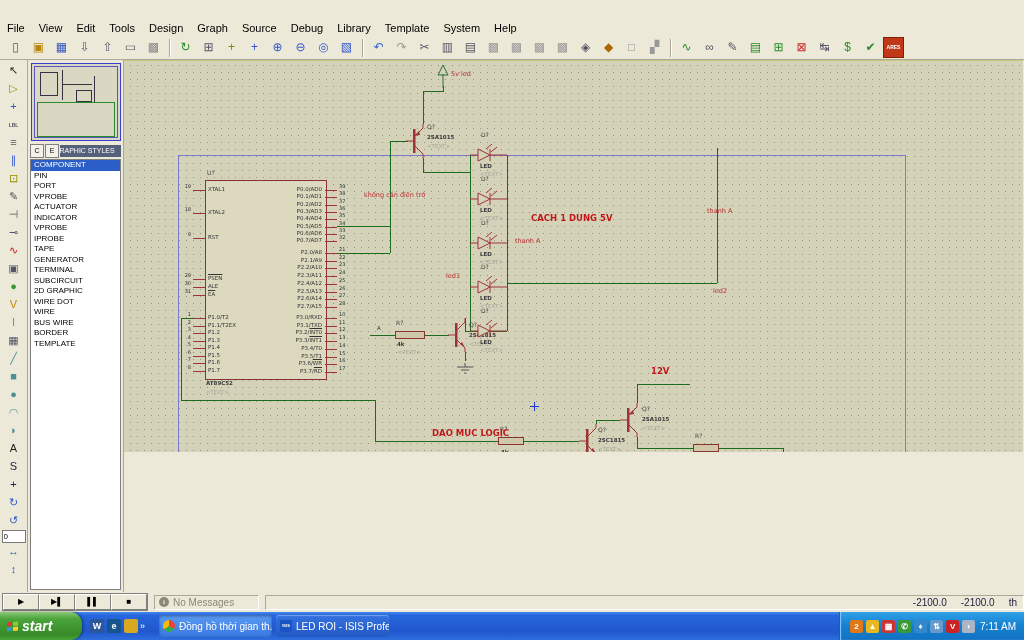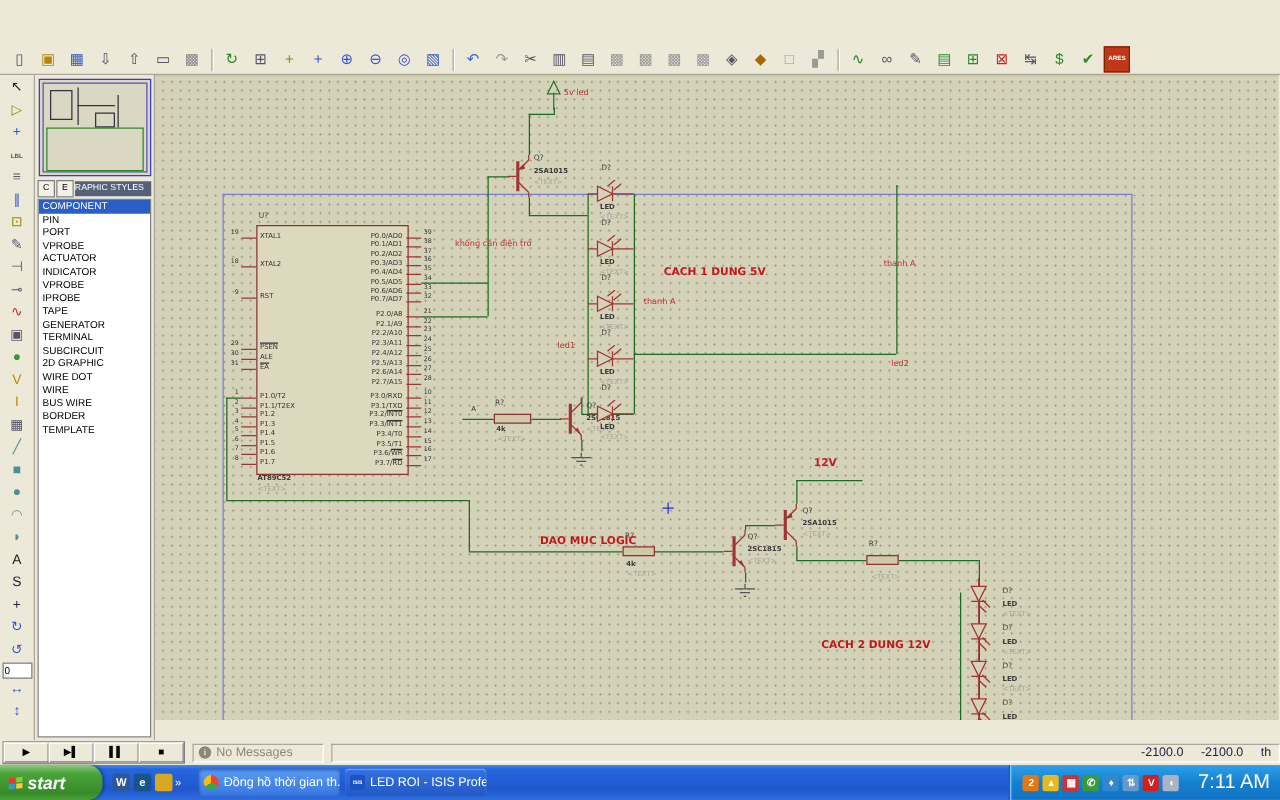--- a/index.html
+++ b/index.html
@@ -49,21 +49,21 @@
   .sel-btn{width:12px;height:12px;background:#f4f2e8;border:1px solid #808080;font-size:7px;
     text-align:center;line-height:12px;margin-right:1px;}
   #seltitle{flex:1;height:12px;background:#55607a;color:#fff;font-size:7px;line-height:12px;
     overflow:hidden;white-space:nowrap;text-indent:-6px;}
   #objlist{flex:1;margin:0 2px 2px 2px;background:#fff;border:1px solid #808080;overflow:hidden;
     font-size:8px;color:#000;}
   .obj-item{height:10.5px;line-height:10.5px;padding-left:3px;white-space:nowrap;}
   .obj-item.sel{background:#2b5fc7;color:#fff;}
 
   
-  #schcanvas{position:relative;width:899px;height:516px;background:#d5d2ba;overflow:hidden;
+  #schcanvas{position:relative;width:899px;height:392px;background:#d5d2ba;overflow:hidden;
     background-image:radial-gradient(circle,#97947c 0.7px,transparent 0.9px);
     background-size:7px 7px;background-position:3px 2px;}
   #schcanvas .topline{position:absolute;left:0;top:0;width:899px;height:1px;background:#c9c97e;}
   .w{position:absolute;background:#1d6b1d;}
   .sbord{position:absolute;background:#7c7ccd;}
   .stub{position:absolute;background:#a03434;height:1px;}
   .slbl{position:absolute;white-space:nowrap;font-family:"DejaVu Sans",sans-serif;}
   .red{color:#b83030;font-size:6.5px;}
   .redb{color:#c01818;font-size:8.5px;font-weight:bold;}
   .ref{color:#444;font-size:6px;}
@@ -110,27 +110,41 @@
     font-size:10px;padding:0 4px;box-sizing:border-box;white-space:nowrap;overflow:hidden;
     background:linear-gradient(180deg,#3572e0,#2259c4);box-shadow:inset 0 1px 1px #fff5;}
   .task.active{background:linear-gradient(180deg,#5a9bf5,#3977e0);box-shadow:inset 0 1px 3px #0006;}
   .task-ico{width:12px;height:12px;margin-right:4px;flex:none;border-radius:2px;font-size:4px;color:#fff;
     text-align:center;line-height:12px;font-weight:bold;}
   #tray{margin-left:auto;height:28px;display:flex;align-items:center;gap:3px;padding:0 8px 0 10px;
     background:linear-gradient(180deg,#2fa0e8 0%,#1580d0 50%,#1272c2 100%);border-left:1px solid #1b5cb8;
     box-shadow:inset 1px 0 1px #8cf;}
   .tray-ico{width:13px;height:13px;border-radius:2px;font-size:8px;font-weight:bold;color:#fff;
     text-align:center;line-height:13px;}
-  #clock{color:#fff;font-size:16px;margin-left:12px;}
+  #clock{color:#fff;font-size:10px;margin-left:2px;}
 </style>
 </head>
 <body>
 
 <div id="app">
 
+  <div id="menubar">
+      <span class="menu-item">File</span>
+      <span class="menu-item">View</span>
+      <span class="menu-item">Edit</span>
+      <span class="menu-item">Tools</span>
+      <span class="menu-item">Design</span>
+      <span class="menu-item">Graph</span>
+      <span class="menu-item">Source</span>
+      <span class="menu-item">Debug</span>
+      <span class="menu-item">Library</span>
+      <span class="menu-item">Template</span>
+      <span class="menu-item">System</span>
+      <span class="menu-item">Help</span>
+    </div>
   <div id="toolbar">
       <div class="tb-btn" style="color: rgb(85, 85, 102);">▯</div>
       <div class="tb-btn" style="color: rgb(184, 134, 11);">▣</div>
       <div class="tb-btn" style="color: rgb(51, 85, 187);">▦</div>
       <div class="tb-btn" style="color: rgb(85, 85, 102);">⇩</div>
       <div class="tb-btn" style="color: rgb(85, 85, 102);">⇧</div>
       <div class="tb-btn" style="color: rgb(85, 85, 102);">▭</div>
       <div class="tb-btn" style="color: rgb(136, 136, 136);">▩</div>
       <div class="tb-sep"></div>
       <div class="tb-btn" style="color: rgb(42, 138, 42);">↻</div>

